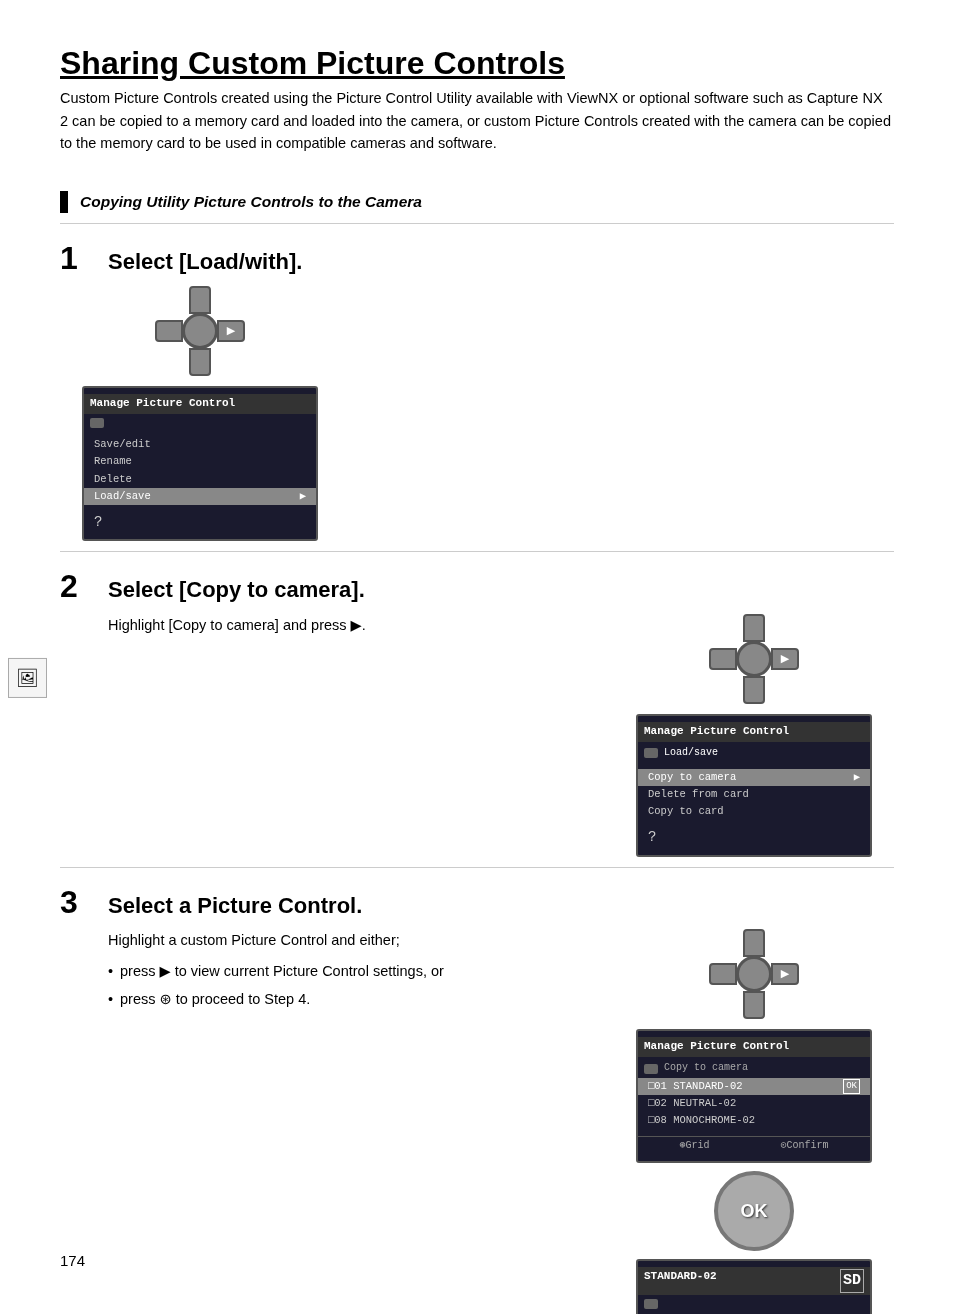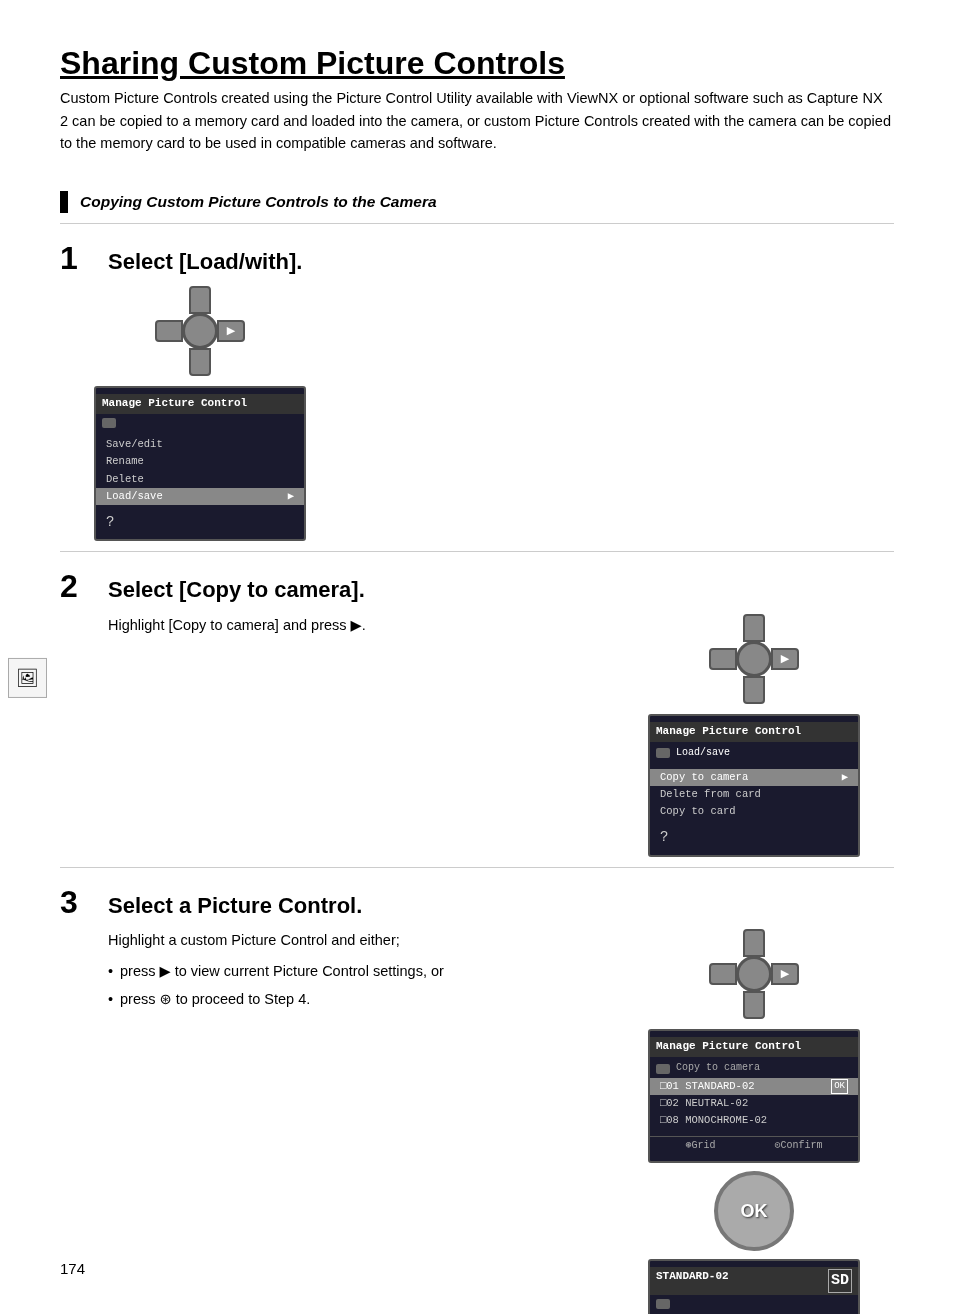--- a/index.html
+++ b/index.html
@@ -189,21 +189,21 @@
       font-weight: 900;
       color: #fff;
       text-shadow: 1px 1px 2px #333;
     }
 
     
     .cam-screen {
       background: #1a1a2e;
       border: 2px solid #555;
       border-radius: 3px;
-      width: 212px;
+      width: 236px;
       padding: 6px 0;
       font-family: 'Courier New', monospace;
       font-size: 11px;
       color: #ddd;
     }
     .cam-screen .screen-title {
       background: #333;
       color: #fff;
       padding: 2px 6px;
       font-size: 11px;
@@ -241,21 +241,21 @@
       height: 10px;
       background: #666;
       border-radius: 2px;
       display: inline-block;
     }
     .cam-screen .spacer { height: 6px; }
 
     
     .page-number {
       position: fixed;
-      bottom: 34px;
+      bottom: 42px;
       left: 60px;
       font-size: 15px;
     }
 
     .step-wrapper {
       position: relative;
     }
 
     .step3-screens {
       display: flex;
@@ -266,21 +266,21 @@
   </style>
 </head>
 <body>
 
 <h1 class="page-title">Sharing Custom Picture Controls</h1>
 
 <p class="intro-text">Custom Picture Controls created using the Picture Control Utility available with ViewNX or optional software such as Capture NX 2 can be copied to a memory card and loaded into the camera, or custom Picture Controls created with the camera can be copied to the memory card to be used in compatible cameras and software.</p>
 
 <div class="section-heading">
   <span class="section-heading-bar"></span>
-  <em>Copying Custom Picture Controls to the Camera</em>
+  <em>Copying Utility Picture Controls to the Camera</em>
 </div>
 
 <div class="step-wrapper">
   <div class="step">
     <div class="step-header">
       <span class="step-number">1</span>
       <span class="step-title">Select [Load/with].</span>
     </div>
     <div class="step-body">
       <div class="step-media">

